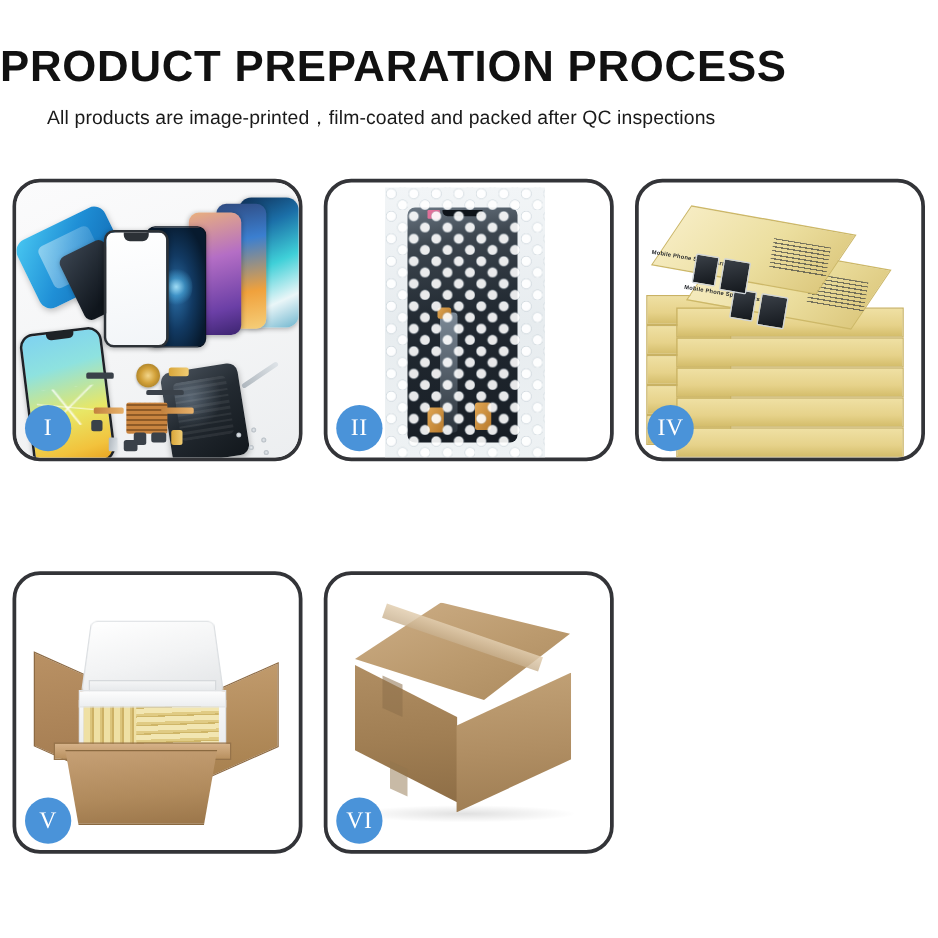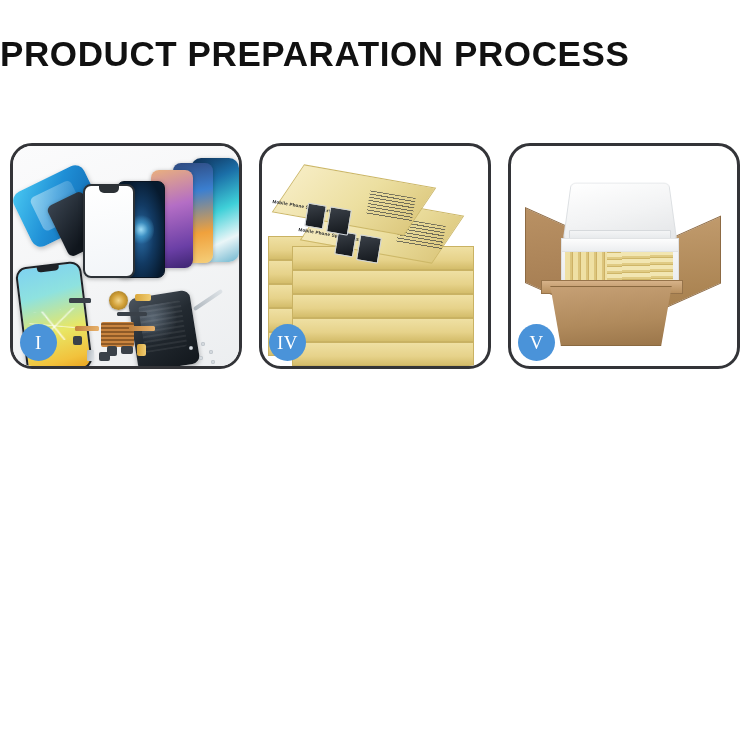--- a/index.html
+++ b/index.html
@@ -501,20 +501,21 @@
     position:absolute; left:20px; bottom:22px;
     width:180px; height:14px;
     background: radial-gradient(ellipse at center, rgba(0,0,0,.12), rgba(0,0,0,0) 70%);
   }
 </style>
 </head>
 <body>
 
 <div class="header">
   <div class="page-title">PRODUCT PREPARATION PROCESS</div>
+  <div class="page-subtitle">All products are image-printed，film-coated and packed after QC inspections</div>
 </div>
 
 <div class="panel-grid">
 
   <div class="panel">
     <div class="panel-stage">
       <div class="p1-bg"></div>
 
       <div class="ph p1-blue"></div>
       <div class="ph p1-blue-dark"></div>
@@ -546,20 +547,34 @@
         <i style="left:196px;top:204px;"></i>
         <i style="left:186px;top:210px;"></i>
         <i style="left:198px;top:214px;"></i>
         <i style="left:176px;top:200px;"></i>
       </div>
       <div class="prt prt-sil" style="left:178px;top:152px;width:34px;height:4px;transform:rotate(-34deg);border-radius:2px;"></div>
     </div>
     <div class="badge">I</div>
   </div>
 
+  <div class="panel">
+    <div class="panel-stage">
+      <div class="p2-bag">
+        <div class="p2-panelitem"></div>
+        <div class="p2-flex"></div>
+        <div class="p2-conn" style="left:42px;top:96px;"></div>
+        <div class="p2-conn" style="left:34px;top:176px;width:13px;height:20px;"></div>
+        <div class="p2-conn" style="left:72px;top:172px;width:13px;height:22px;"></div>
+        <div class="p2-pink"></div>
+        <div class="p2-bubbles"></div>
+      </div>
+    </div>
+    <div class="badge">II</div>
+  </div>
 
 
   <div class="panel">
     <div class="panel-stage">
 
       <div class="bx" style="left:6px;top:186px;width:66px;height:22px;"></div>
       <div class="bx" style="left:6px;top:162px;width:66px;height:22px;"></div>
       <div class="bx" style="left:6px;top:138px;width:66px;height:22px;"></div>
       <div class="bx" style="left:6px;top:114px;width:66px;height:22px;"></div>
       <div class="bx" style="left:6px;top:90px;width:66px;height:22px;"></div>
@@ -594,14 +609,26 @@
       <div class="p5-inner"></div>
       <div class="p5-boxes"></div>
       <div class="p5-boxes2"></div>
       <div class="p5-foamtop"></div>
       <div class="p5-rim"></div>
       <div class="p5-front"></div>
     </div>
     <div class="badge">V</div>
   </div>
 
+  <div class="panel">
+    <div class="panel-stage">
+      <div class="p6-shadow"></div>
+      <div class="p6-left"></div>
+      <div class="p6-right"></div>
+      <div class="p6-top"></div>
+      <div class="p6-tape"></div>
+      <div class="p6-tab1"></div>
+      <div class="p6-tab2"></div>
+    </div>
+    <div class="badge">VI</div>
+  </div>
 
 </div>
 
 </body></html>

